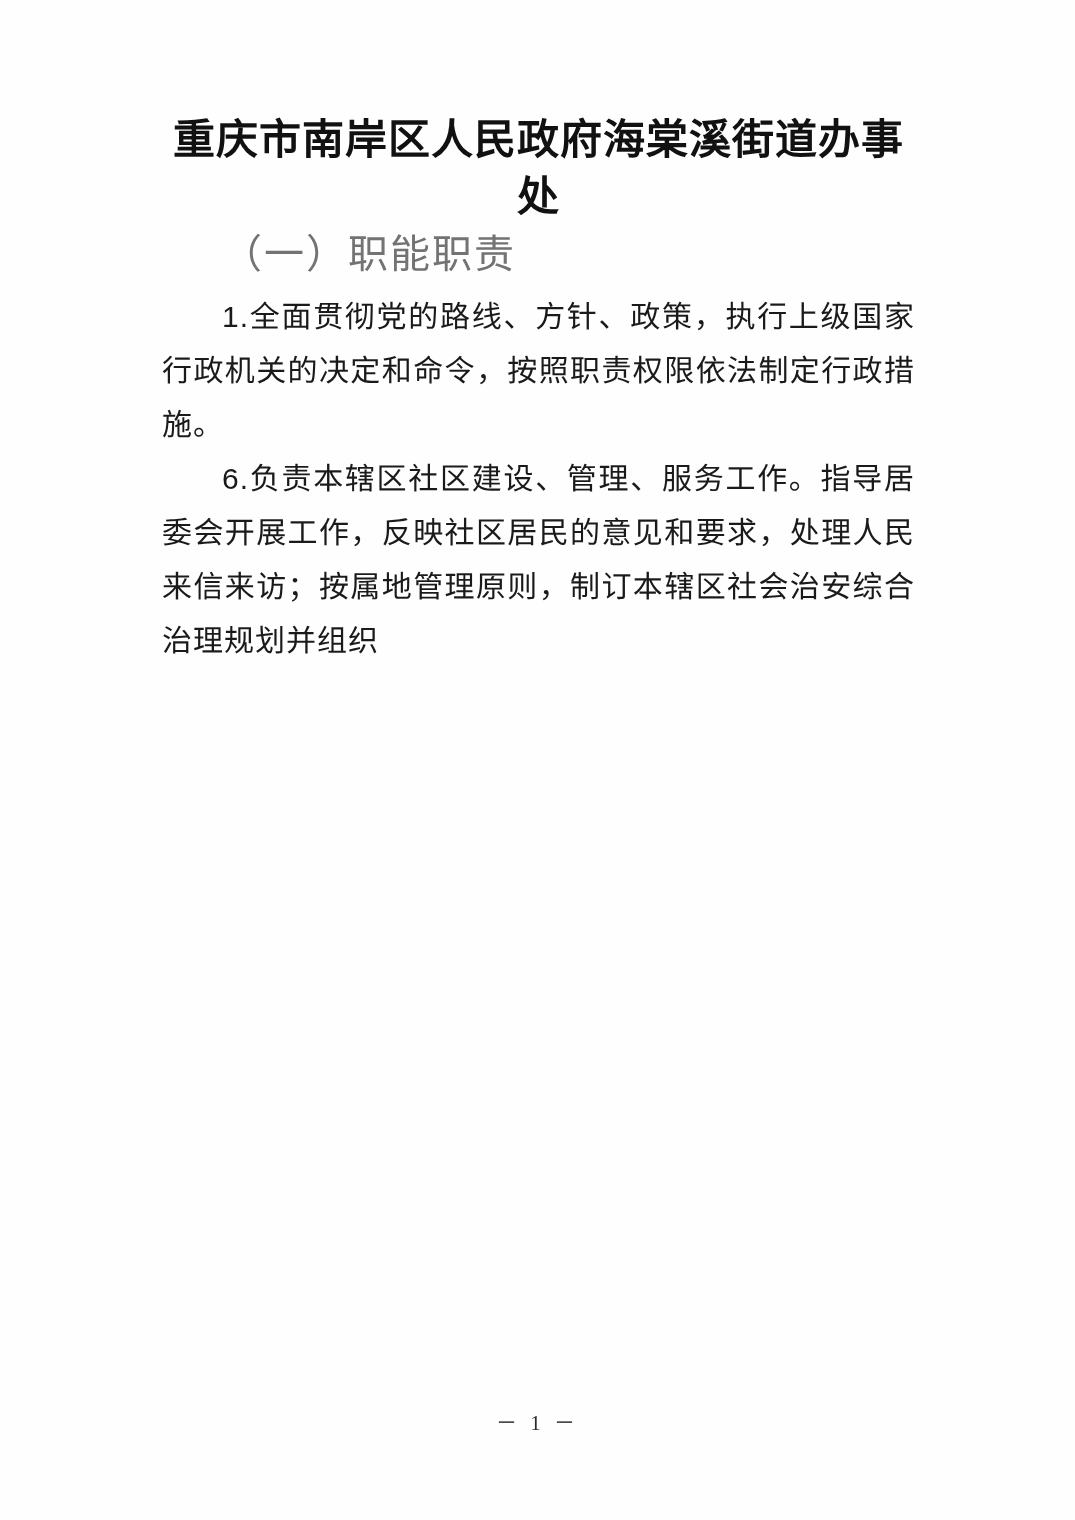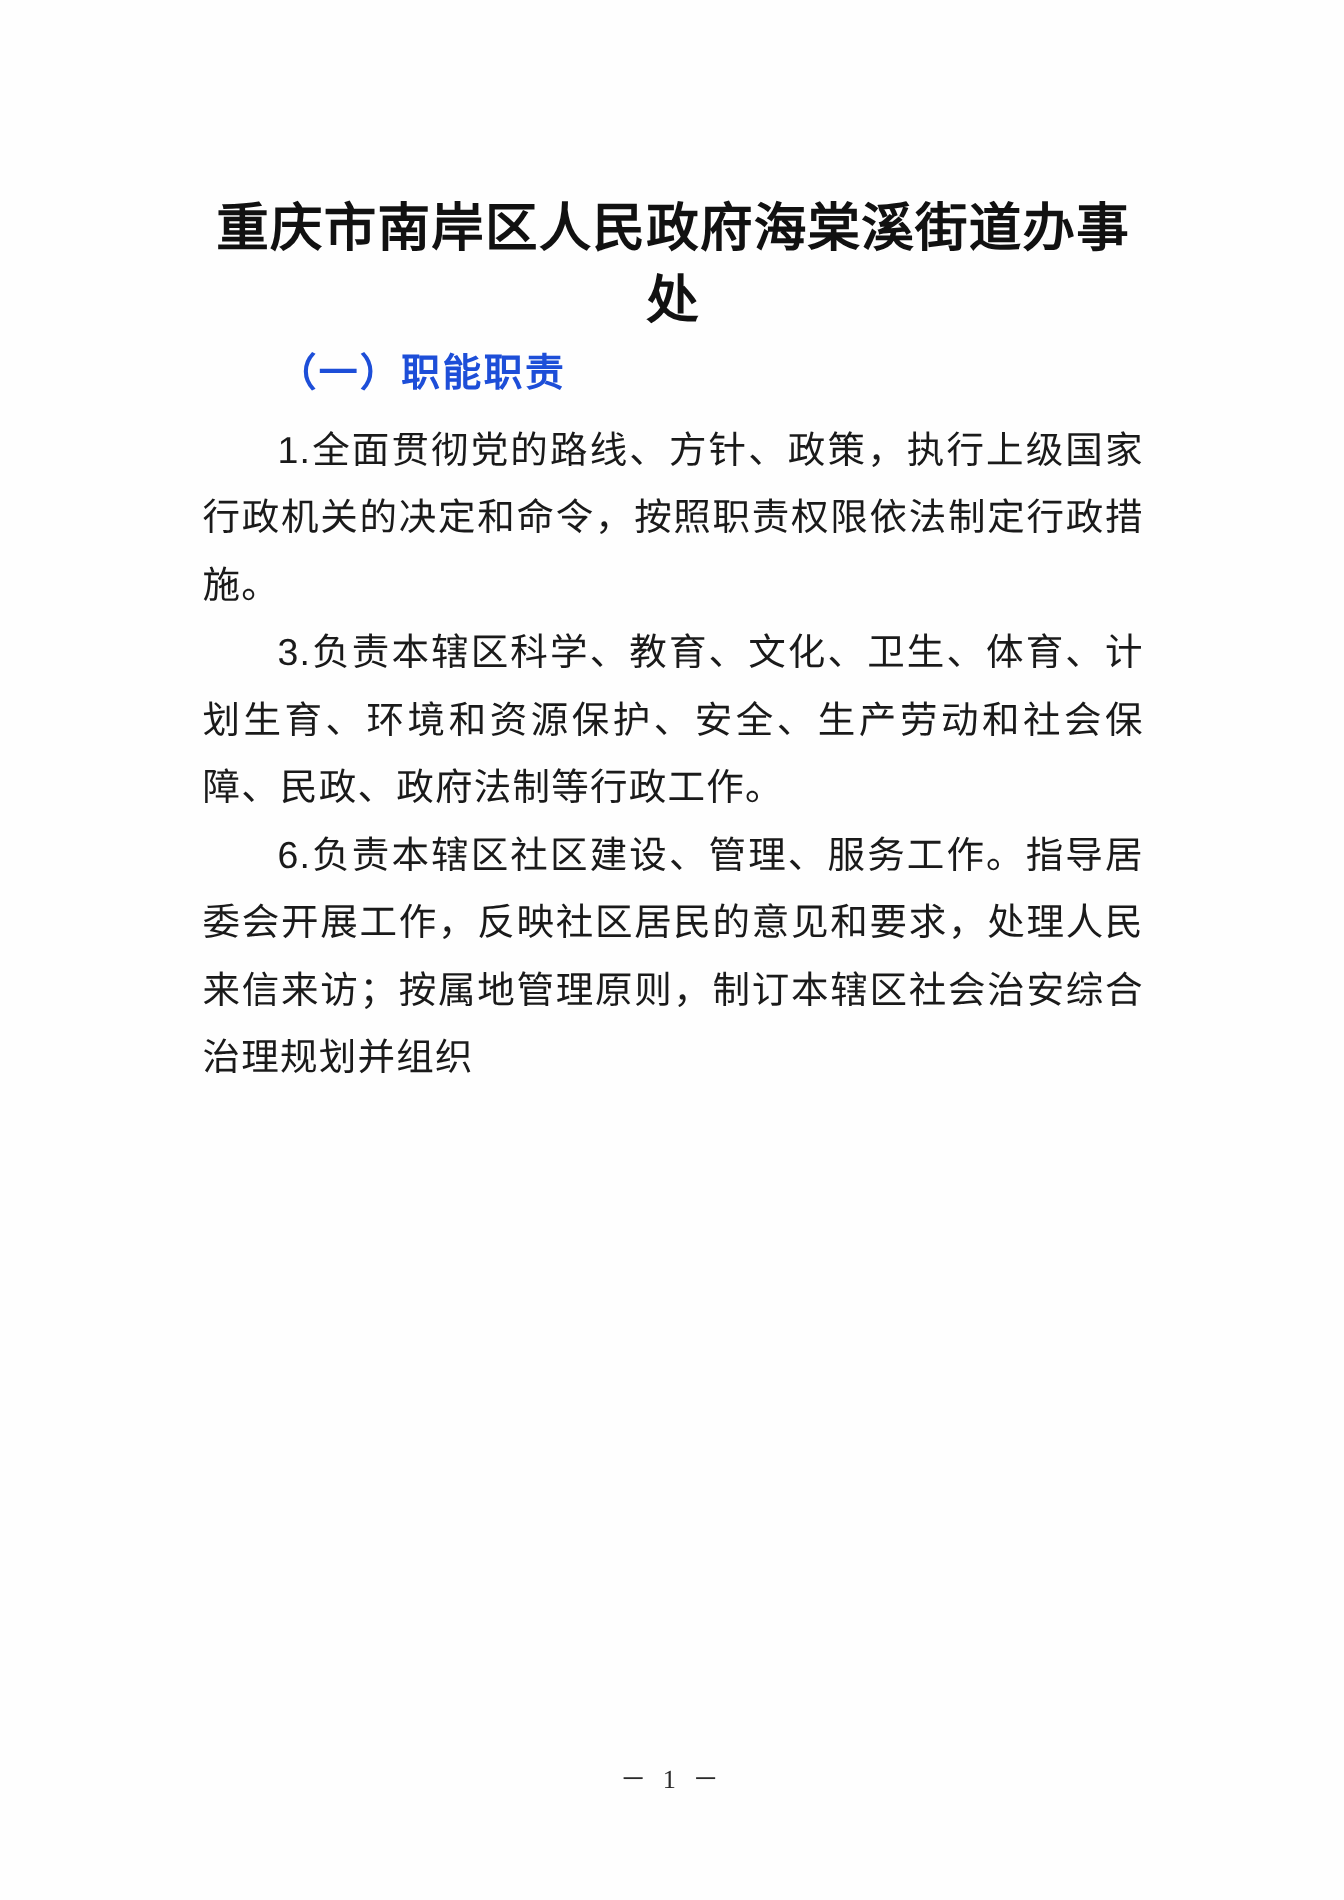--- a/index.html
+++ b/index.html
@@ -26,43 +26,42 @@
 
   
   .doc-title {
     text-align: center;
     font-family: "Liberation Serif", "DejaVu Serif", serif;
     font-weight: 700;
     font-size: 42px;
     line-height: 57px;
     letter-spacing: 1px;
     color: #111111;
-    margin-top: 44px;
   }
 
   
   .section-heading {
     margin-top: 26px;
     font-family: "Liberation Sans", "DejaVu Sans", sans-serif;
     font-weight: 700;
     font-size: 31px;
     line-height: 56px;
     text-indent: 33px;
     color: #111111;
   }
 
   
   .subsection-heading {
     font-family: "Liberation Serif", "DejaVu Serif", serif;
-    font-weight: 700;
-    font-size: 31px;
+    font-weight: 400;
+    font-size: 40px;
     line-height: 58px;
     text-indent: 60px;
     letter-spacing: 2px;
-    color: #1d4ed8;
+    color: #737373;
   }
 
   
   .body-text p {
     font-family: Liberation Sans, sans-serif;
     font-weight: 400;
     font-size: 30px;
     line-height: 54px;
     text-indent: 2em;
     text-align: justify;
@@ -93,20 +92,19 @@
 
     <h1 class="doc-title">
       <span>重庆市南岸区人民政府海棠溪街道办事处</span><br>
     </h1>
 
 
     <h3 class="subsection-heading">（一）职能职责</h3>
 
     <div class="body-text">
       <p>1.全面贯彻党的路线、方针、政策，执行上级国家行政机关的决定和命令，按照职责权限依法制定行政措施。</p>
-      <p>3.负责本辖区科学、教育、文化、卫生、体育、计划生育、环境和资源保护、安全、生产劳动和社会保障、民政、政府法制等行政工作。</p>
       <p>6.负责本辖区社区建设、管理、服务工作。指导居委会开展工作，反映社区居民的意见和要求，处理人民来信来访；按属地管理原则，制订本辖区社会治安综合治理规划并组织</p>
     </div>
 
   </div>
 
   <div class="page-footer">－ 1 －</div>
 </div>
 
 </body></html>

